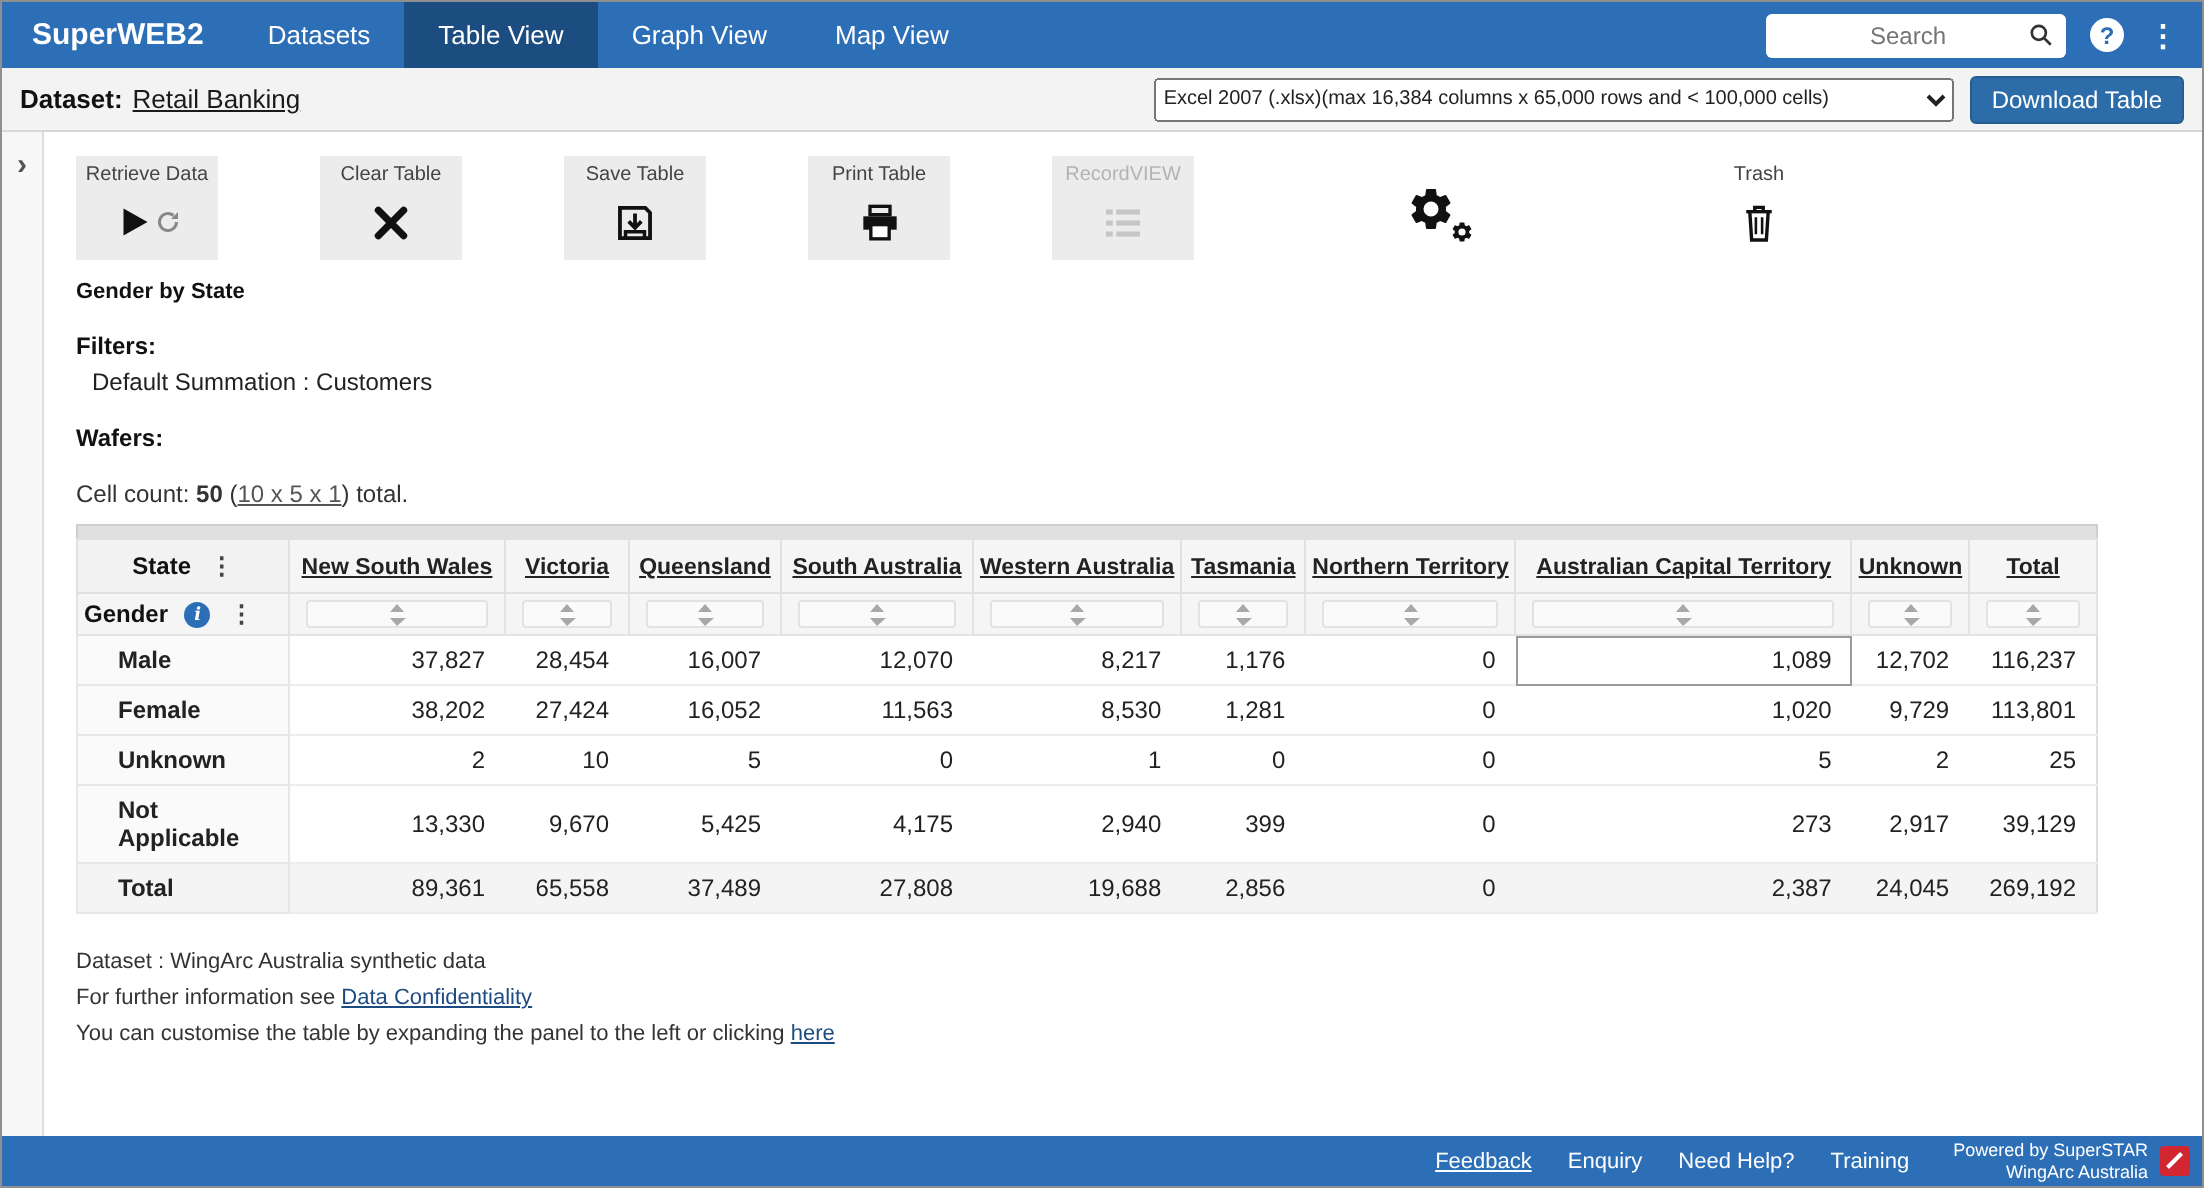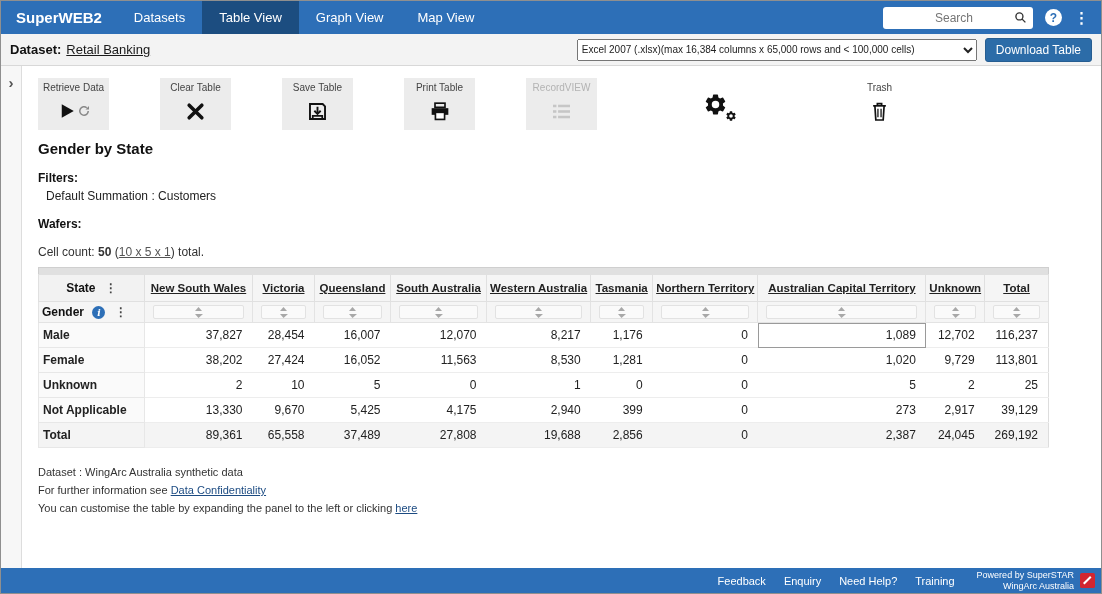--- a/index.html
+++ b/index.html
@@ -36,21 +36,21 @@
   .toolbar { display:flex; align-items:flex-start; margin:4px 0 10px;gap:48px; }
   .tool { width:71px; height:52px; background:#ececec; margin-right:3px; text-align:center; padding-top:4px; cursor:pointer; }
   .tool .lbl { font-size:10px; color:#444; }
   .tool.disabled .lbl { color:#b3b3b3; }
   .tool .icn { margin-top:4px; height:28px; display:flex; justify-content:center; align-items:center; gap:2px; }
   .tool.plain { background:transparent; }
   .gear-tool { margin-left:32px; padding-top:8px; }
   .trash-tool { margin-left:42px; }
 
   
-  .page-title { font-size:15px; font-weight:bold; margin:8px 0 14px; color:#111; }
+  .page-title { font-size:11px; font-weight:bold; margin:8px 0 14px; color:#111; }
   .filters-label, .wafers-label { font-weight:bold; font-size:12px; color:#111; }
   .filters-value { font-size:12px; margin:4px 0 0 8px; color:#222; }
   .filters-block { margin-bottom:14px; }
   .wafers-block { margin-bottom:14px; }
   .cellcount { font-size:12px; color:#333; margin-bottom:8px; }
   .cc-link { color:#555; text-decoration:underline; cursor:pointer; }
 
   
   .table-wrap { display:inline-block; }
   .table-cap { height:7px; background:#e0e0e0; border:1px solid #cfcfcf; border-bottom:none; }
@@ -62,34 +62,34 @@
   .gender-corner { text-align:left; padding:4px 5px; }
   .dim-label { font-weight:bold; font-size:12px; color:#111; }
   .kebab-dark { color:#444; font-weight:bold; font-size:12px; margin-left:6px; cursor:pointer; }
   .info-icon { display:inline-flex; width:13px; height:13px; border-radius:50%; background:#2d6fb7; color:#fff;
                font-family:"DejaVu Serif", serif; font-style:italic; font-weight:bold; font-size:9px;
                align-items:center; justify-content:center; margin-left:5px; vertical-align:middle; cursor:pointer; }
   .sort-row th { background:#f5f5f5; border:1px solid #e3e3e3; padding:2px 3px; }
   .sorticon { display:block; margin:1px 5px; background:#fafafa; border:1px solid #e2e2e2; border-radius:2px;
               text-align:center; padding:1px 0 0; line-height:0; cursor:pointer; }
   tbody th.row-h { background:#fafafa; border:1px solid #e7e7e7; font-weight:bold; font-size:12px;
-                   text-align:left; padding:5px 4px; color:#222; }
+                   text-align:left; padding:5px 20px; color:#222; }
   tbody td { text-align:right; padding:5px 10px; font-size:12px; background:#fff;
              border-bottom:1px solid #ededed; color:#222; }
   tr.total-row th.row-h, tr.total-row td { background:#f4f4f4; border-top:1px solid #cfcfcf; }
   td.selected { outline:1px solid #9a9a9a; outline-offset:-1px; }
 
   
   .notes { margin-top:12px; font-size:11px; color:#333; line-height:1.65; }
   .note-link { color:#1c4b82; text-decoration:underline; cursor:pointer; }
 
   
   .bottombar { height:25px; background:#2d6fb7; display:flex; align-items:center; padding:0 6px 0 10px; flex:0 0 auto; }
   .f-link { color:#fff; font-size:11px; text-decoration:none; margin-left:18px; cursor:pointer; }
-  .f-link:first-of-type { margin-left:auto; }
+  .f-link:first-of-type { margin-left:auto;text-decoration:underline; }
   .powered { margin-left:22px; color:#fff; font-size:9px; text-align:right; line-height:1.2; }
   .wingarc { margin-left:6px; display:flex; align-items:center; }
 </style>
 </head>
 <body>
 
 <div class="window">
 
   <div class="navbar">
     <div class="brand">SuperWEB2</div>

